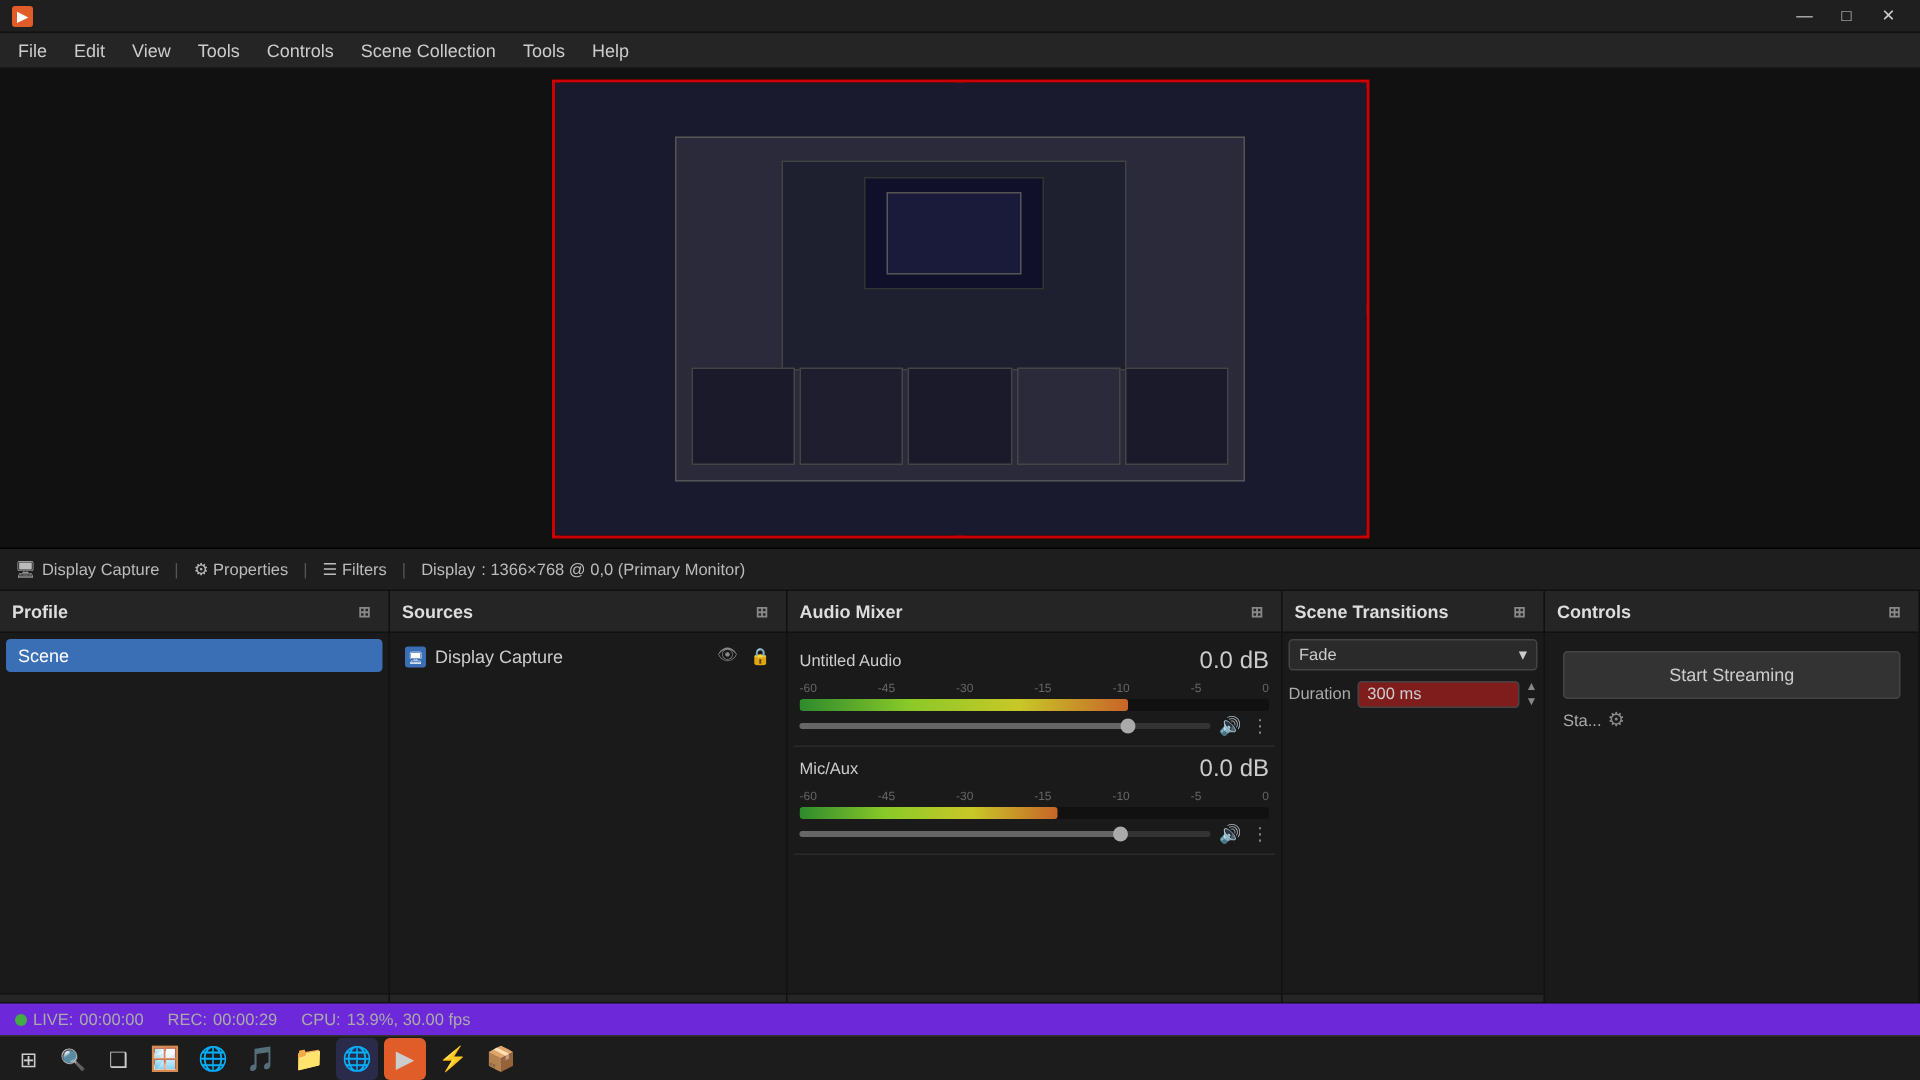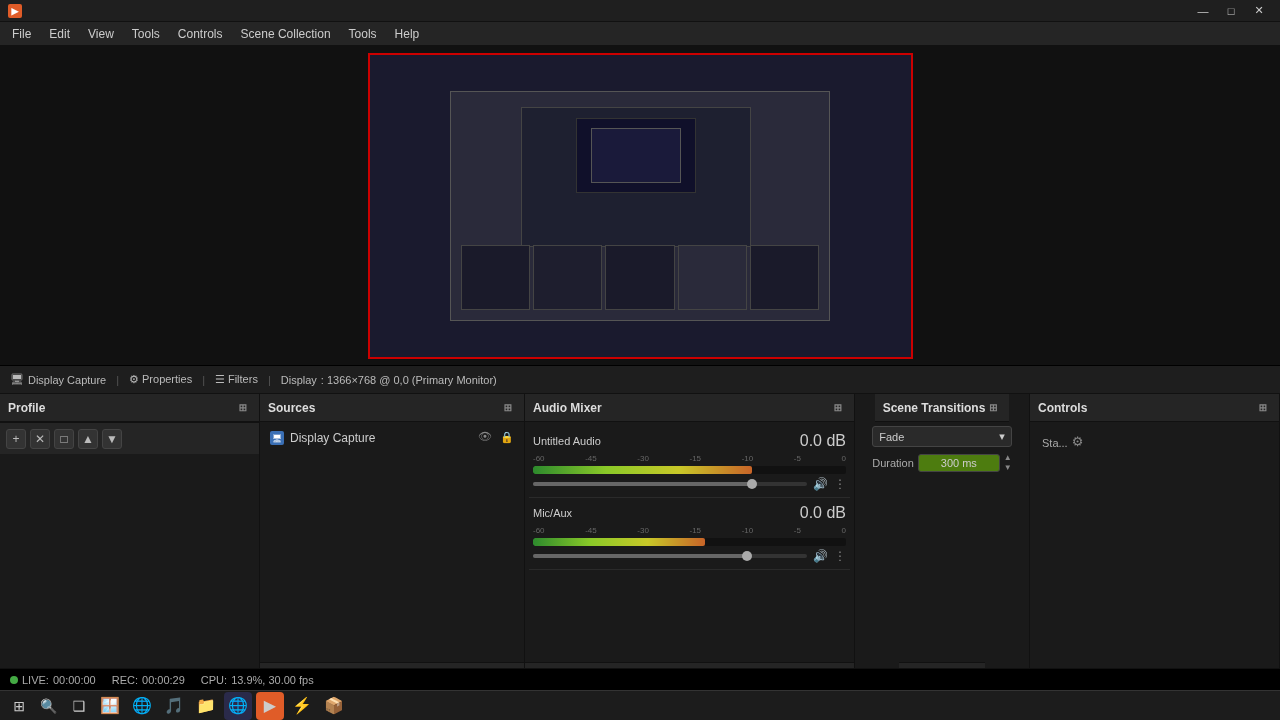--- a/index.html
+++ b/index.html
@@ -382,21 +382,21 @@
       height: 20px;
       display: flex;
       align-items: center;
       justify-content: center;
       cursor: pointer;
       color: #888;
       font-size: 14px;
     }
 
     
-    .transitions-panel { width: 175px; align-items: center; }
+    .transitions-panel { width: 175px; }
     .transitions-select {
       width: 100%;
       background: #2a2a2a;
       border: 1px solid #444;
       color: #ccc;
       padding: 3px 6px;
       border-radius: 3px;
       font-size: 11px;
       margin-bottom: 6px;
       cursor: pointer;
@@ -409,24 +409,24 @@
       align-items: center;
       gap: 4px;
       margin-bottom: 8px;
     }
     .duration-label {
       font-size: 11px;
       color: #aaa;
     }
     .duration-value {
       flex: 1;
-      background: #4d7c0f;
+      background: #7f1d1d;
       border: 1px solid #444;
       color: #ccc;
-      padding: 2px 22px;
+      padding: 2px 6px;
       border-radius: 3px;
       font-size: 11px;
     }
     .trans-btn {
       width: 22px;
       height: 22px;
       background: #333;
       border: 1px solid #444;
       border-radius: 3px;
       cursor: pointer;
@@ -634,20 +634,23 @@
 
 <div class="main-panels">
 
   <div class="panel scenes-panel">
     <div class="panel-header">
       <span>Profile</span>
       <div class="panel-header-icons">
         <div class="panel-icon-btn">⊞</div>
       </div>
     </div>
+    <div class="panel-content">
+      <div class="scene-item active">Scene</div>
+    </div>
     <div class="panel-footer">
       <div class="footer-btn">+</div>
       <div class="footer-btn">✕</div>
       <div class="footer-btn">□</div>
       <div class="footer-btn">▲</div>
       <div class="footer-btn">▼</div>
     </div>
   </div>
 
   <div class="panel sources-panel">
@@ -775,31 +778,32 @@
 
   <div class="panel controls-panel">
     <div class="panel-header">
       <span>Controls</span>
       <div class="panel-header-icons">
         <div class="panel-icon-btn">⊞</div>
       </div>
     </div>
     <div class="panel-content">
       <div class="controls-content">
+        <button class="stream-btn">Start Streaming</button>
         <div class="controls-extra">
           <span>Sta...</span>
           <div class="gear-btn">⚙</div>
         </div>
       </div>
     </div>
   </div>
 
 </div>
 
-<div style="height:22px;background:#000000;display:flex;align-items:center;padding:0 10px;gap:16px;position:fixed;bottom:30px;left:0;right:0;border-top:1px solid #111;">
+<div style="height:22px;background:#6d28d9;display:flex;align-items:center;padding:0 10px;gap:16px;position:fixed;bottom:30px;left:0;right:0;border-top:1px solid #111;">
   <div style="display:flex;align-items:center;gap:4px;font-size:11px;color:#aaa;">
     <div style="width:8px;height:8px;border-radius:50%;background:#4a4;"></div>
     <span>LIVE:</span>
     <span>00:00:00</span>
   </div>
   <div style="display:flex;align-items:center;gap:4px;font-size:11px;color:#aaa;">
     <span>REC:</span>
     <span>00:00:29</span>
   </div>
   <div style="display:flex;align-items:center;gap:4px;font-size:11px;color:#aaa;">

